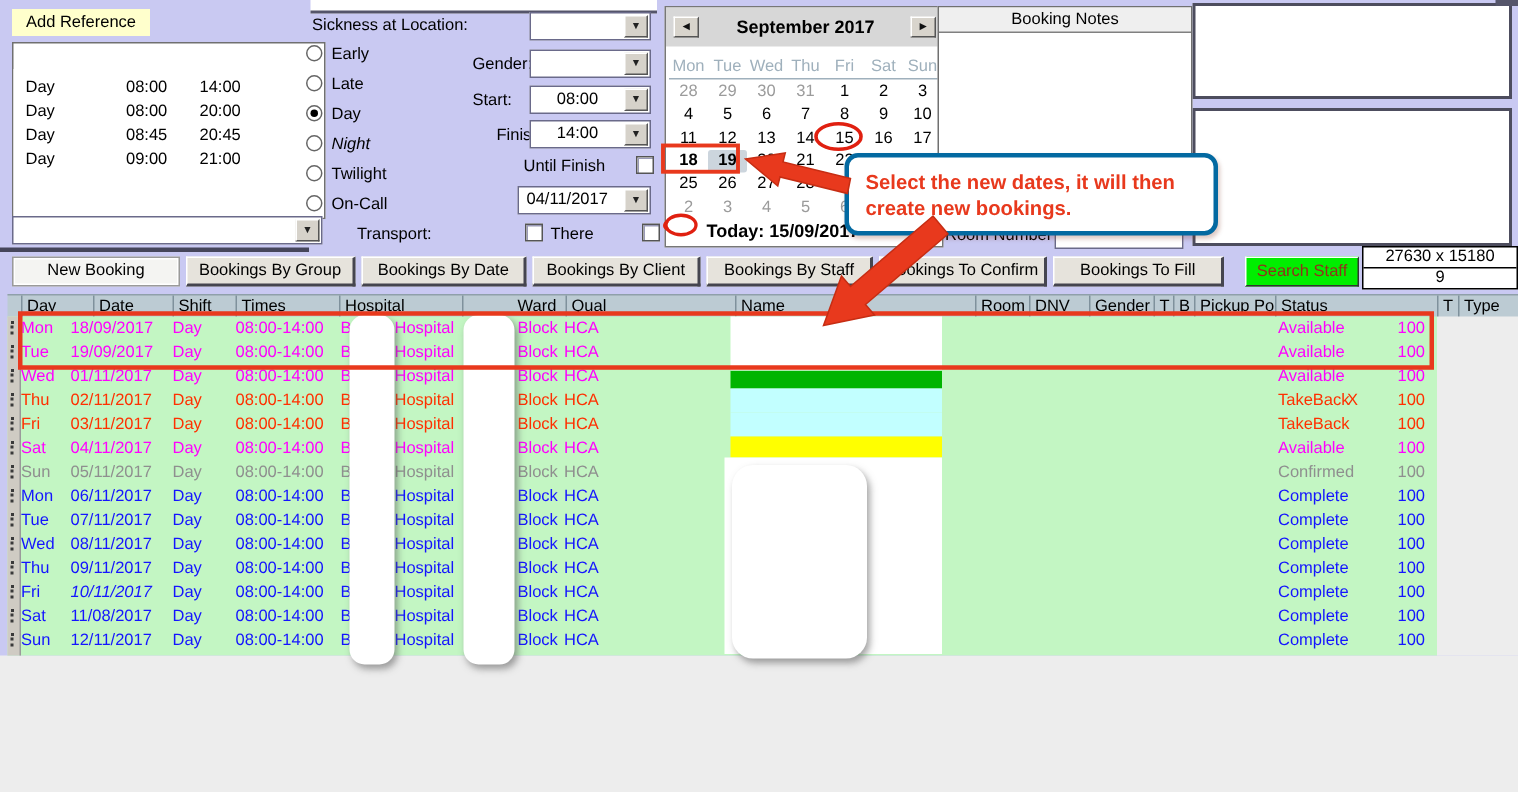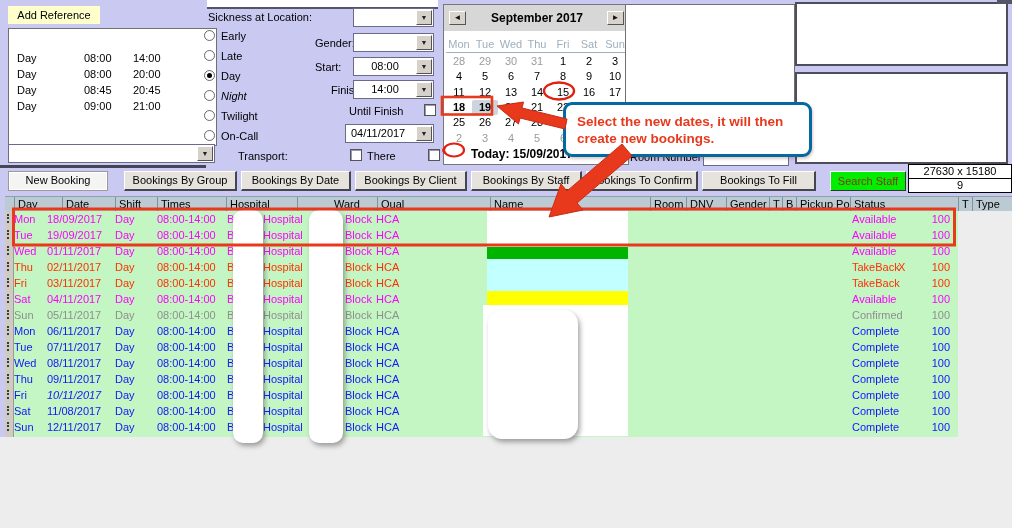--- a/index.html
+++ b/index.html
@@ -187,51 +187,52 @@
         <div style="position: absolute; left: 52px; top: 76.5px; width: 26px; height: 15px; text-align: center; line-height: 15px; color: rgb(155, 155, 155);">4</div>
         <div style="position: absolute; left: 78px; top: 76.5px; width: 26px; height: 15px; text-align: center; line-height: 15px; color: rgb(155, 155, 155);">5</div>
         <div style="position: absolute; left: 104px; top: 76.5px; width: 26px; height: 15px; text-align: center; line-height: 15px; color: rgb(155, 155, 155);">6</div>
         <div style="position: absolute; left: 130px; top: 76.5px; width: 26px; height: 15px; text-align: center; line-height: 15px; color: rgb(155, 155, 155);">7</div>
         <div style="position: absolute; left: 156px; top: 76.5px; width: 26px; height: 15px; text-align: center; line-height: 15px; color: rgb(155, 155, 155);">8</div>
       </div>
     <div class="lbl" style="left:27px;top:142px;font-weight:bold;font-size:12px;">Today: 15/09/2017</div>
   </div>
 
   <div class="panel" style="left:625px;top:4px;width:168px;height:145px;">
+    <div class="panel-hdr">Booking Notes</div>
     <div style="position:absolute;left:0;top:17px;right:0;bottom:0;background:#fff;"></div>
   </div>
   <div class="lbl" style="left:630px;top:151px;">Room Number</div>
   <div class="abs" style="left:703px;top:147px;width:84px;height:17px;background:#fff;border:1px solid #6a6a8a;"></div>
 
   <div class="abs" style="left:795px;top:2px;width:213px;height:64px;background:#fff;border:2px solid #4d4d5e;box-sizing:border-box;"></div>
   <div class="abs" style="left:795px;top:72px;width:213px;height:92px;background:#fff;border:2px solid #4d4d5e;box-sizing:border-box;"></div>
   <div class="abs" style="left:997px;top:0;width:15px;height:4px;background:#55556a;"></div>
 
   <div id="tab-bar">
-      <div class="tab active" style="left: 8px; top: 171px; width: 100px;">New Booking</div>
+      <div class="tab active" style="left: 8px; top: 171px; width: 112px;">New Booking</div>
       <div class="tab" style="left: 124px; top: 171px; width: 113px;">Bookings By Group</div>
       <div class="tab" style="left: 241px; top: 171px; width: 110px;">Bookings By Date</div>
       <div class="tab" style="left: 355px; top: 171px; width: 112px;">Bookings By Client</div>
       <div class="tab" style="left: 471px; top: 171px; width: 111px;">Bookings By Staff</div>
       <div class="tab" style="left: 586px; top: 171px; width: 112px;">Bookings To Confirm</div>
       <div class="tab" style="left: 702px; top: 171px; width: 114px;">Bookings To Fill</div>
     </div>
   <div class="abs" style="left:830px;top:171px;width:76px;height:20px;background:#00ee00;border:1px solid #fff;border-right-color:#333;border-bottom-color:#333;box-sizing:border-box;text-align:center;line-height:18px;color:#93301c;">Search Staff</div>
   <div class="abs" style="left:908px;top:164px;width:102px;height:27px;background:#fff;border:1px solid #000;">
     <div style="height:13px;line-height:13px;text-align:center;border-bottom:1px solid #000;">27630 x 15180</div>
     <div style="height:13px;line-height:13px;text-align:center;">9</div>
   </div>
 
   <div id="table-header" style="position:absolute;left:5px;top:196px;width:1007px;height:15px;background:#bccbd3;border-top:1px solid #8fa0aa;">
       <div class="hdrcell" style="left: 9px; width: 48px;">Day</div>
       <div class="hdrcell" style="left: 57px; width: 53px;">Date</div>
       <div class="hdrcell" style="left: 110px; width: 42px;">Shift</div>
       <div class="hdrcell" style="left: 152px; width: 69px;">Times</div>
       <div class="hdrcell" style="left: 221px; width: 82px;">Hospital</div>
-      <div class="hdrcell" style="left: 292px; width: 69px; padding-left: 36px;">Ward</div>
+      <div class="hdrcell" style="left: 303px; width: 69px; padding-left: 36px;">Ward</div>
       <div class="hdrcell" style="left: 372px; width: 113px;">Qual</div>
       <div class="hdrcell" style="left: 485px; width: 160px;">Name</div>
       <div class="hdrcell" style="left: 645px; width: 36px;">Room</div>
       <div class="hdrcell" style="left: 681px; width: 40px;">DNV</div>
       <div class="hdrcell" style="left: 721px; width: 43px;">Gender</div>
       <div class="hdrcell" style="left: 764px; width: 13px;">T</div>
       <div class="hdrcell" style="left: 777px; width: 14px;">B</div>
       <div class="hdrcell" style="left: 791px; width: 54px;">Pickup Point</div>
       <div class="hdrcell" style="left: 845px; width: 108px;">Status</div>
       <div class="hdrcell" style="left: 953px; width: 14px;">T</div>

